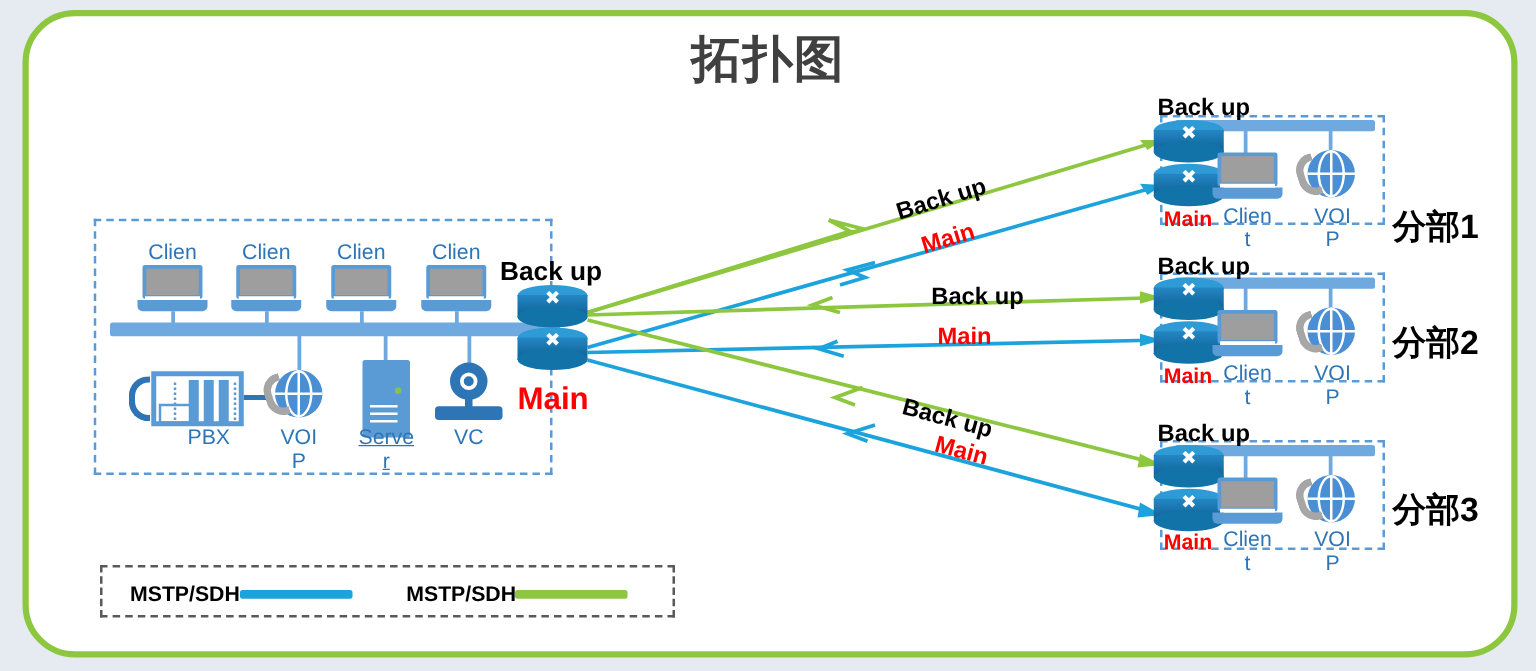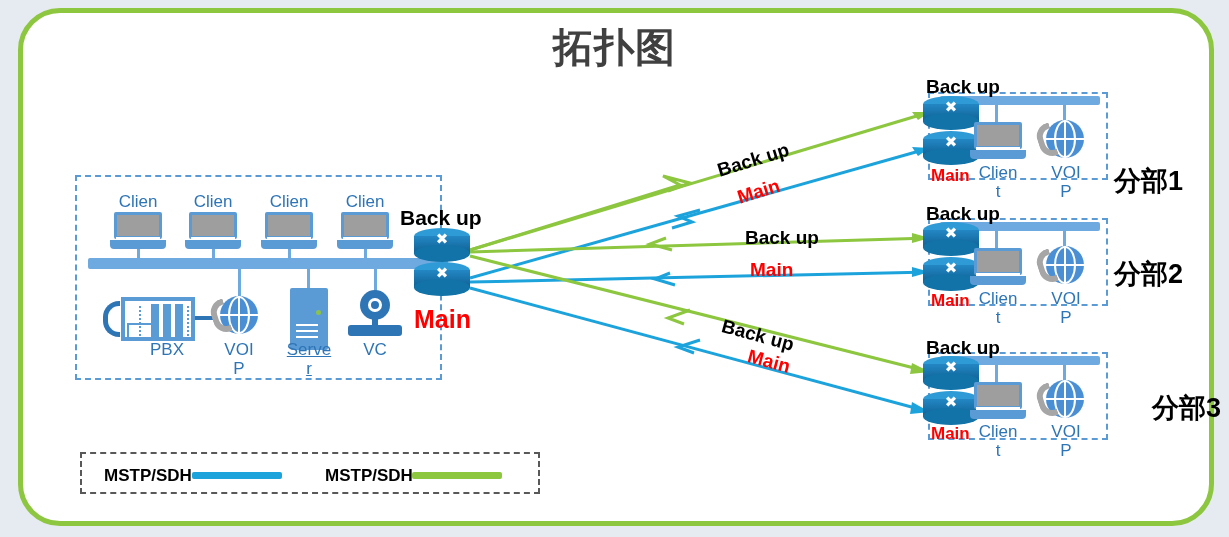--- a/index.html
+++ b/index.html
@@ -437,21 +437,21 @@
   <div class="stem" style="left:1063px;top:363px;height:22px;"></div>
   <div class="globe" style="left:1038px;top:380px;">
     <div class="ball"></div>
     <div class="mer" style="left:16px;"></div>
     <div class="hand"></div>
   </div>
   <div class="cl-label" style="left:1036px;top:422px;">
     <span>VOI</span><br>
     <span>P</span>
   </div>
-  <div class="br-title" style="left:1152px;top:390px;">分部3</div>
+  <div class="br-title" style="left:1114px;top:390px;">分部3</div>
 
   <div class="legend">
     <div class="lg-text" style="left:22px;top:12px;">MSTP/SDH</div>
     <div class="lg-line" style="left:110px;top:18px;width:90px;background:#1CA3DC;"></div>
     <div class="lg-text" style="left:243px;top:12px;">MSTP/SDH</div>
     <div class="lg-line" style="left:330px;top:18px;width:90px;background:#8DC63F;"></div>
   </div>
 
 </div>
 

